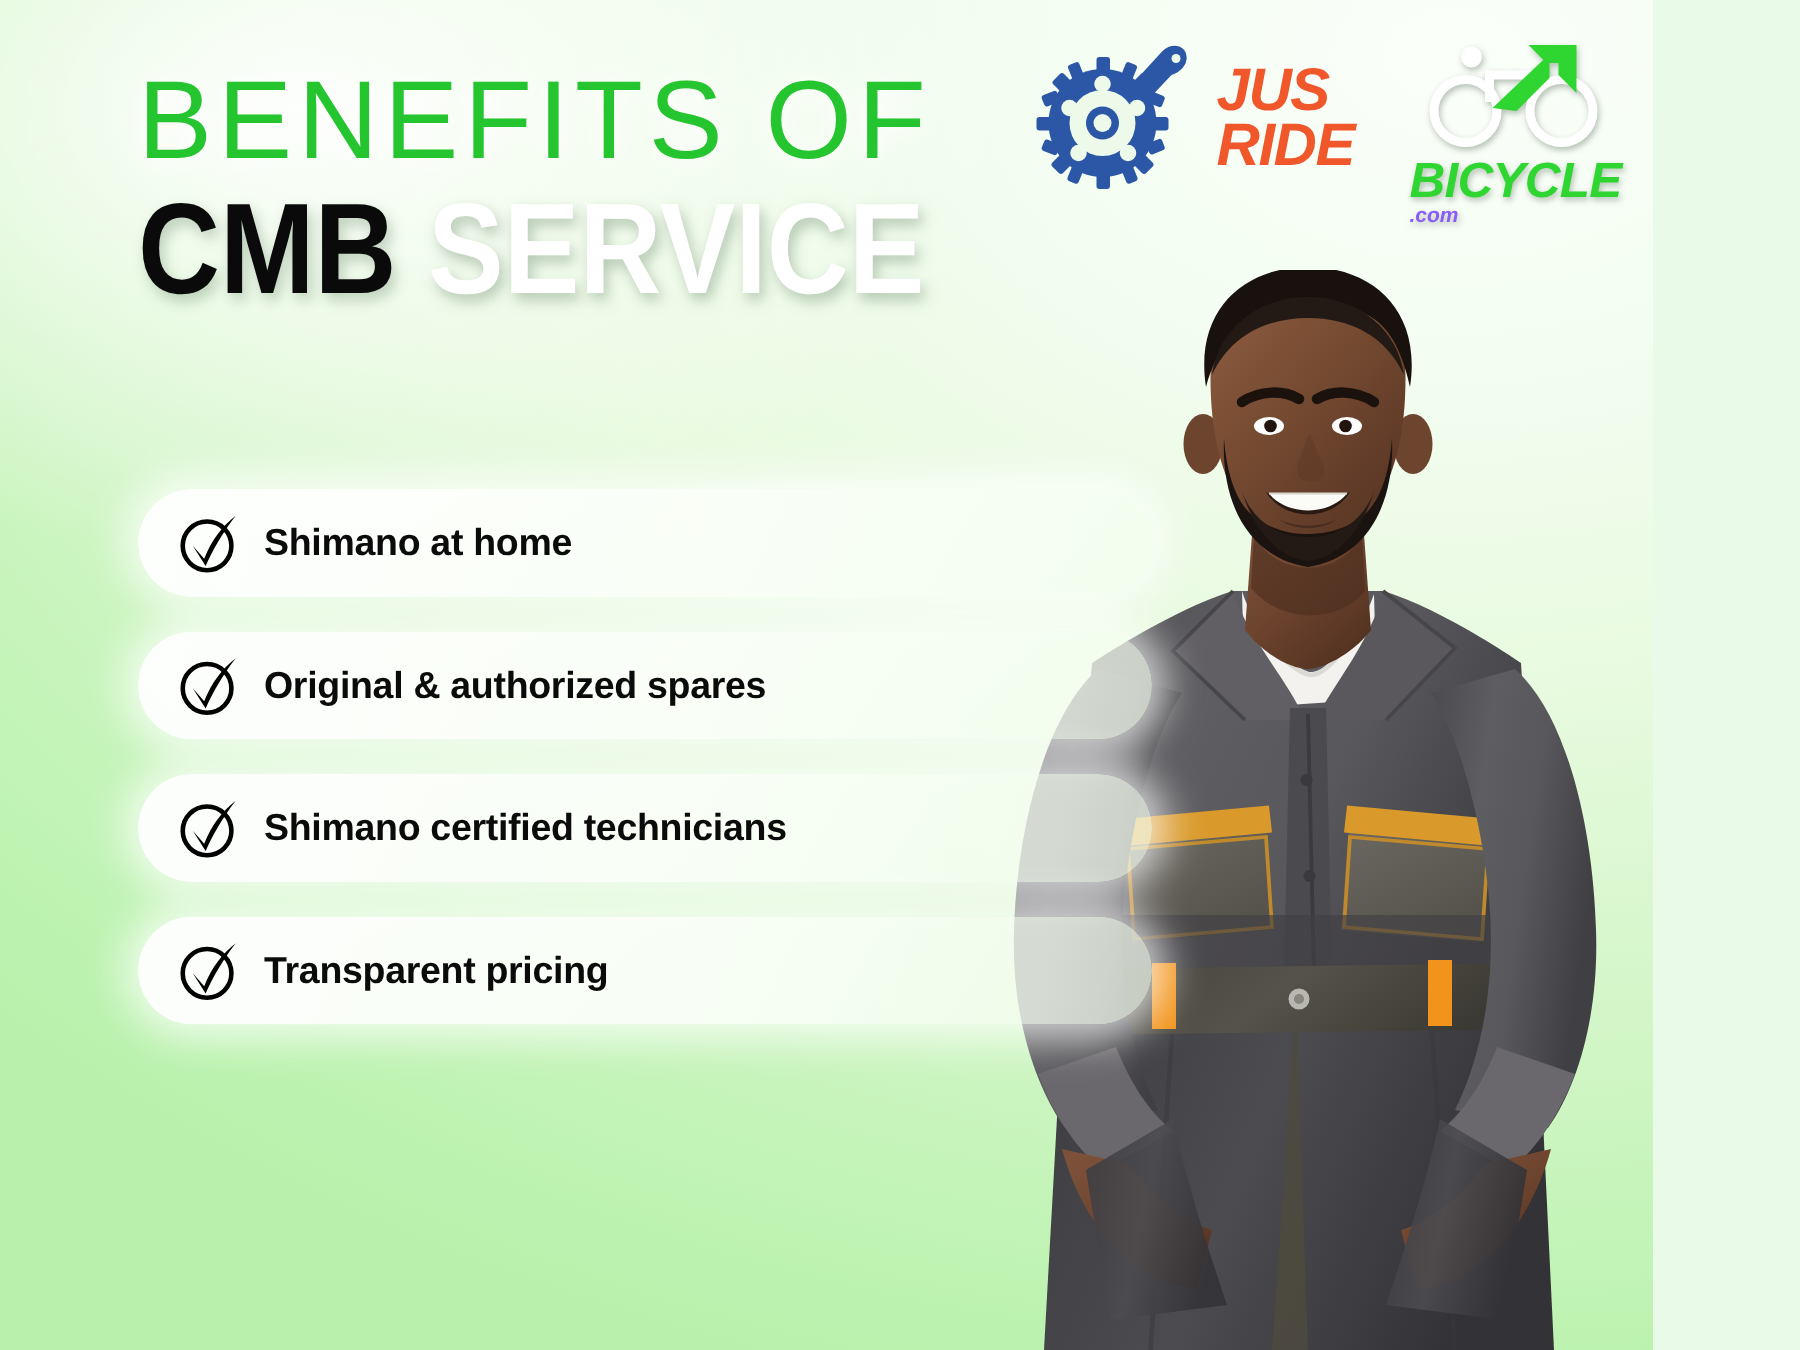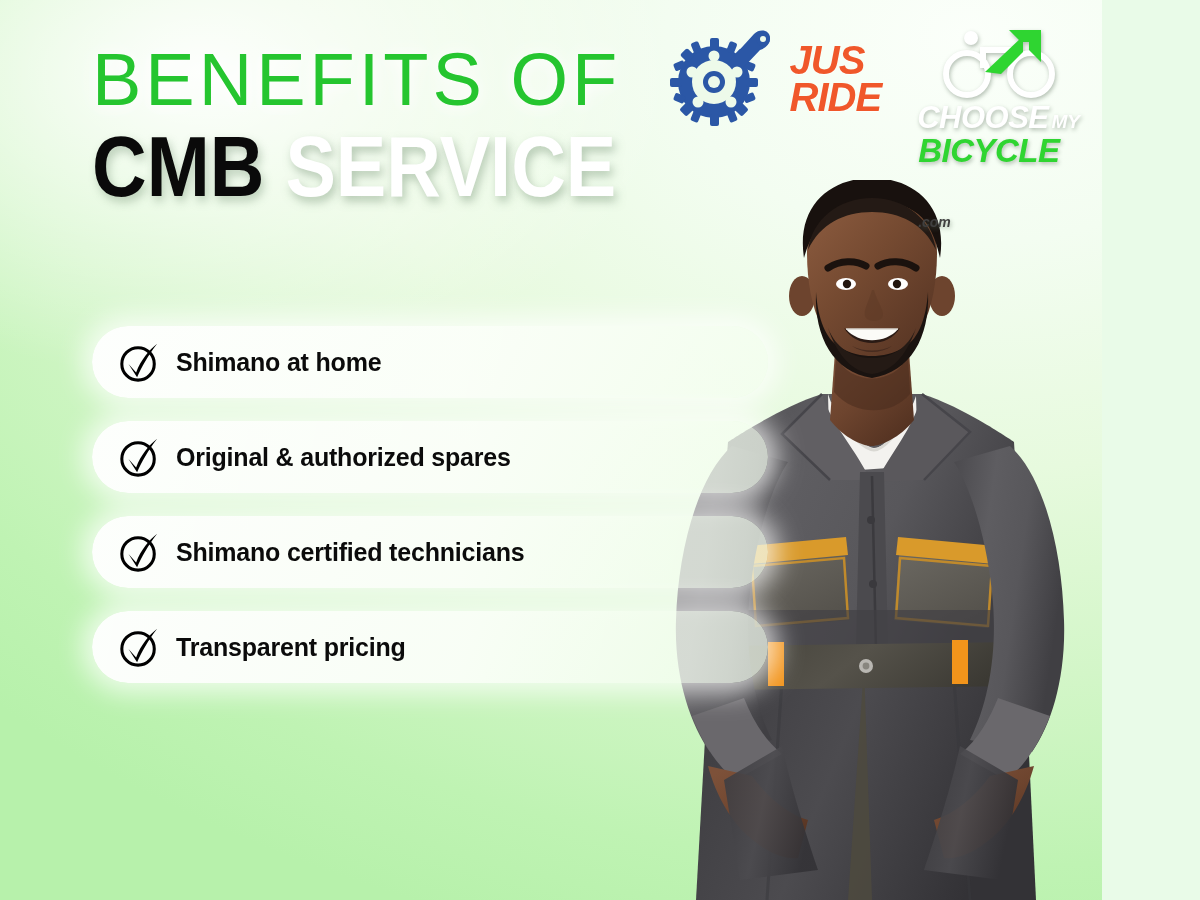--- a/index.html
+++ b/index.html
@@ -118,22 +118,22 @@
     display:flex; align-items:baseline; justify-content:center;
     margin-top:1px;
     filter:drop-shadow(1px 2px 2px rgba(90,110,90,.45));
     flex-direction:column;
   }
   .cmb-bicycle {
     color:#2fd531; font-style:italic; font-weight:700;
     font-size:33px; letter-spacing:-.5px;
   }
   .cmb-dotcom {
-    color:#404040; font-style:italic; font-weight:700;
-    font-size:14px; margin-left:1px;margin-top:48px;
+    color:#8b5cf6; font-style:italic; font-weight:700;
+    font-size:14px; margin-left:1px;
   }
 
   
   .benefits {
     position:absolute;
     left:92px;
     top:326px;
     width:690px;
   }
   .pill {
@@ -390,24 +390,20 @@
           <circle cx="94" cy="46" r="21"></circle>
         </g>
         <circle cx="34" cy="10" r="7" fill="#ffffff"></circle>
         <path d="M46 40 L46 22 L82 22" stroke="#ffffff" stroke-width="6" fill="none"></path>
         <g fill="#2fd531">
           <path d="M48 44 L86 8 L86 24 L64 46 Z"></path>
           <path d="M72 2 L104 2 L104 34 L92 22 L92 14 L84 14 Z"></path>
         </g>
       </svg>
       <div class="cmb-words">
-        <div class="cmb-row1">
-          <span class="cmb-choose">CHOOSE</span>
-          <span class="cmb-my">MY</span>
-        </div>
         <div class="cmb-row2">
           <span class="cmb-bicycle">BICYCLE</span>
           <span class="cmb-dotcom">.com</span>
         </div>
       </div>
     </div>
   </div>
 
   <div class="benefits">
 

